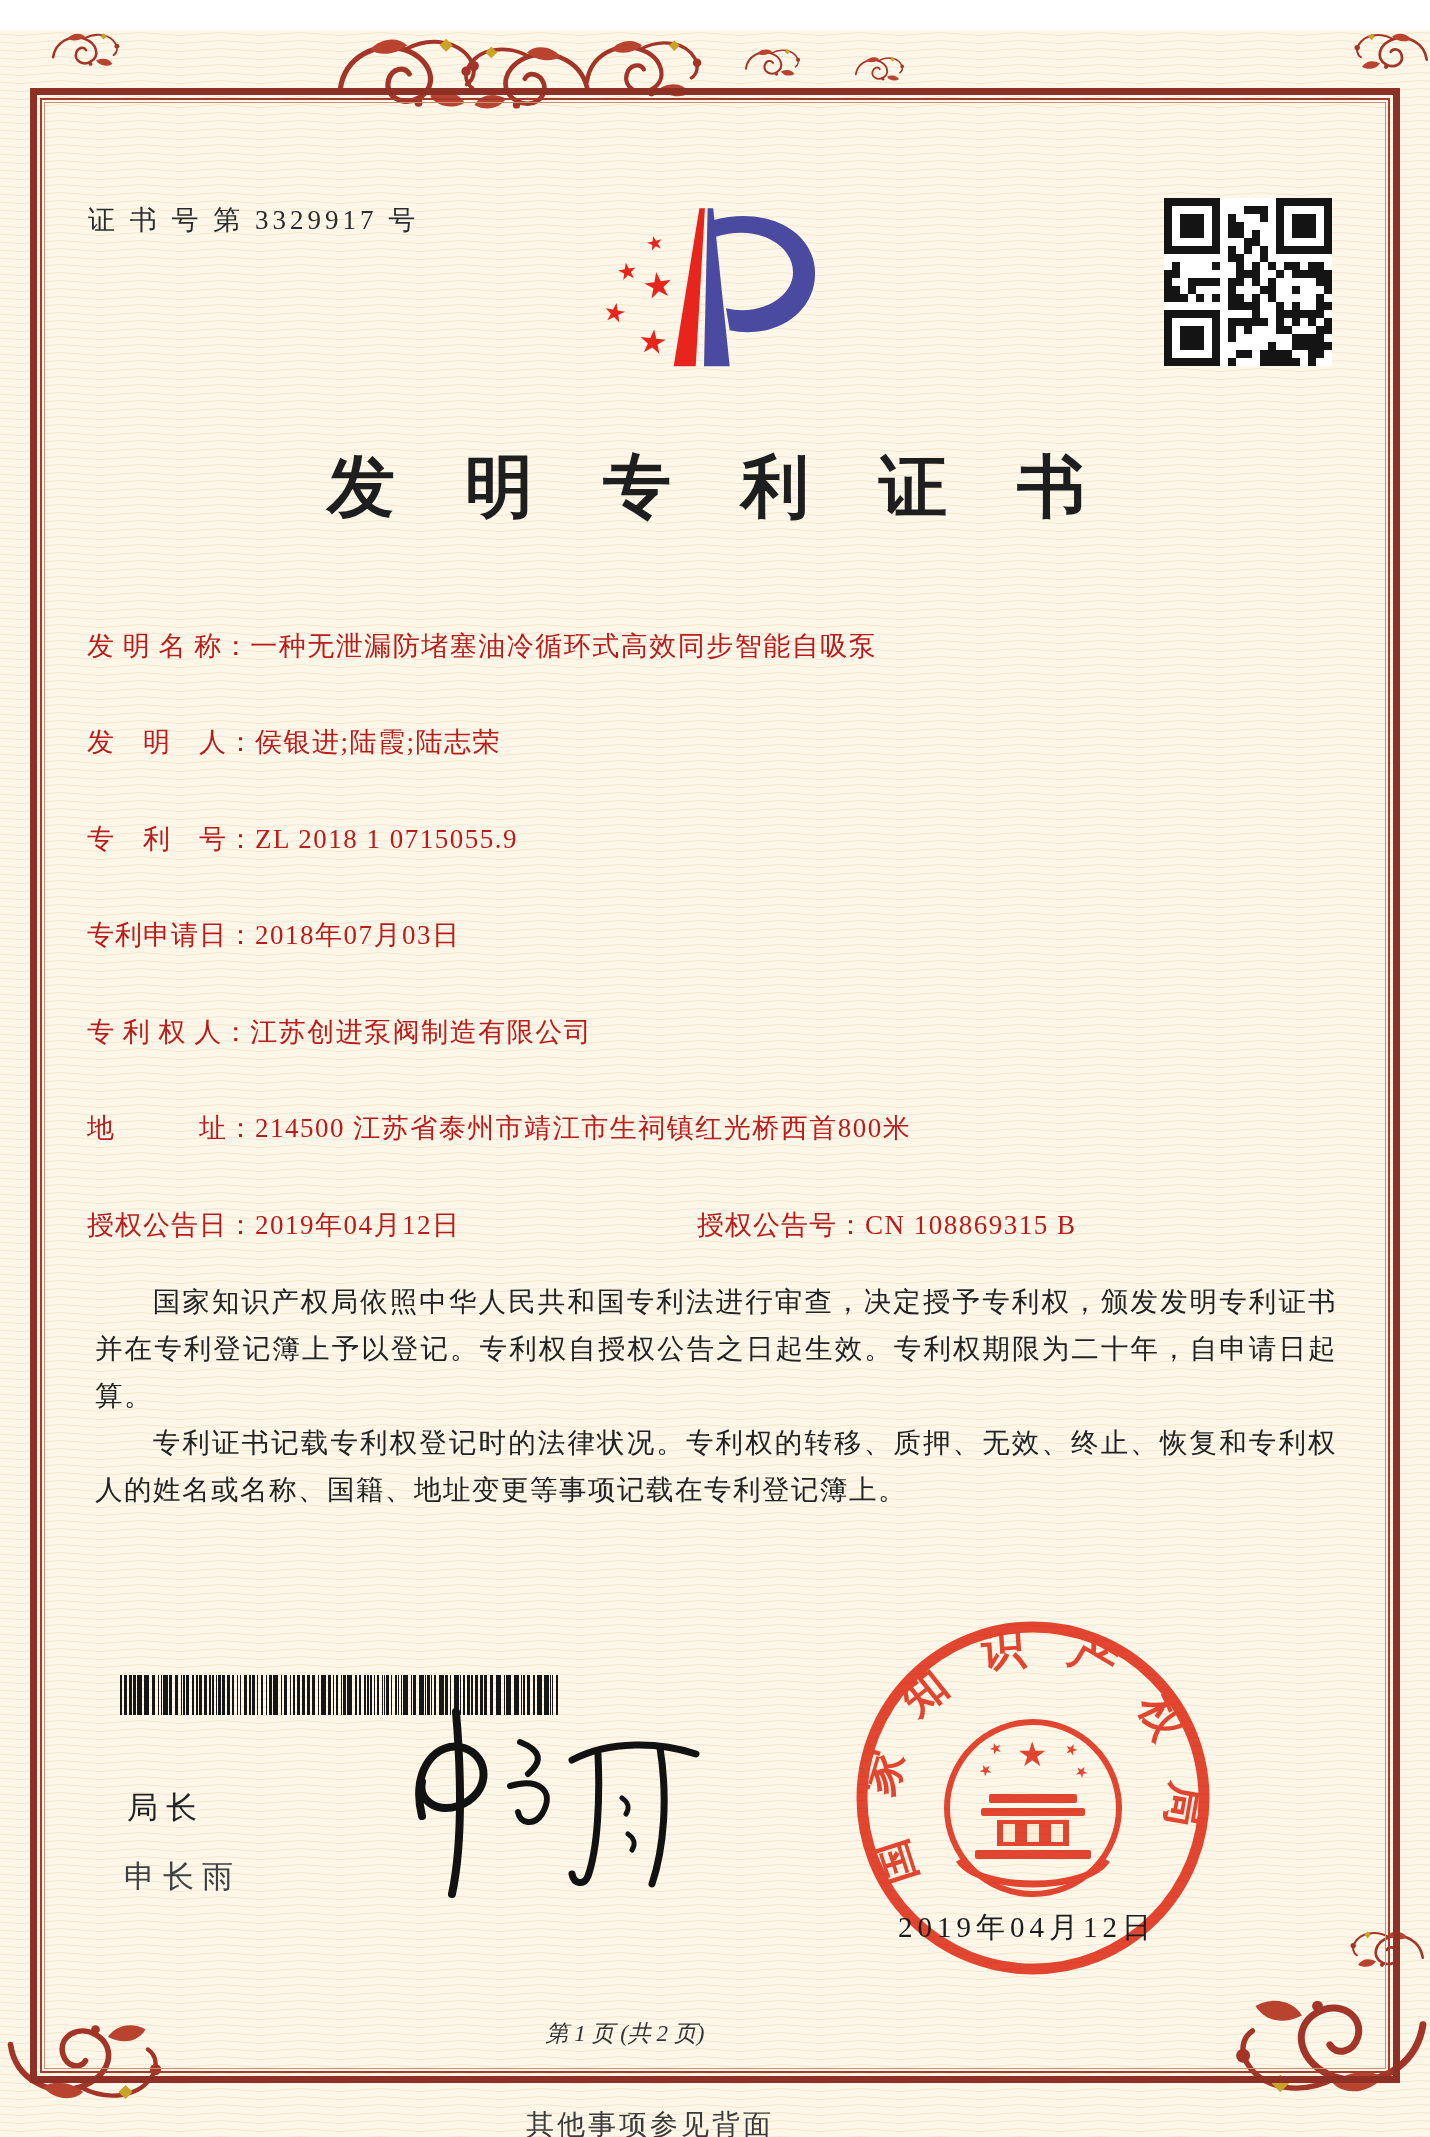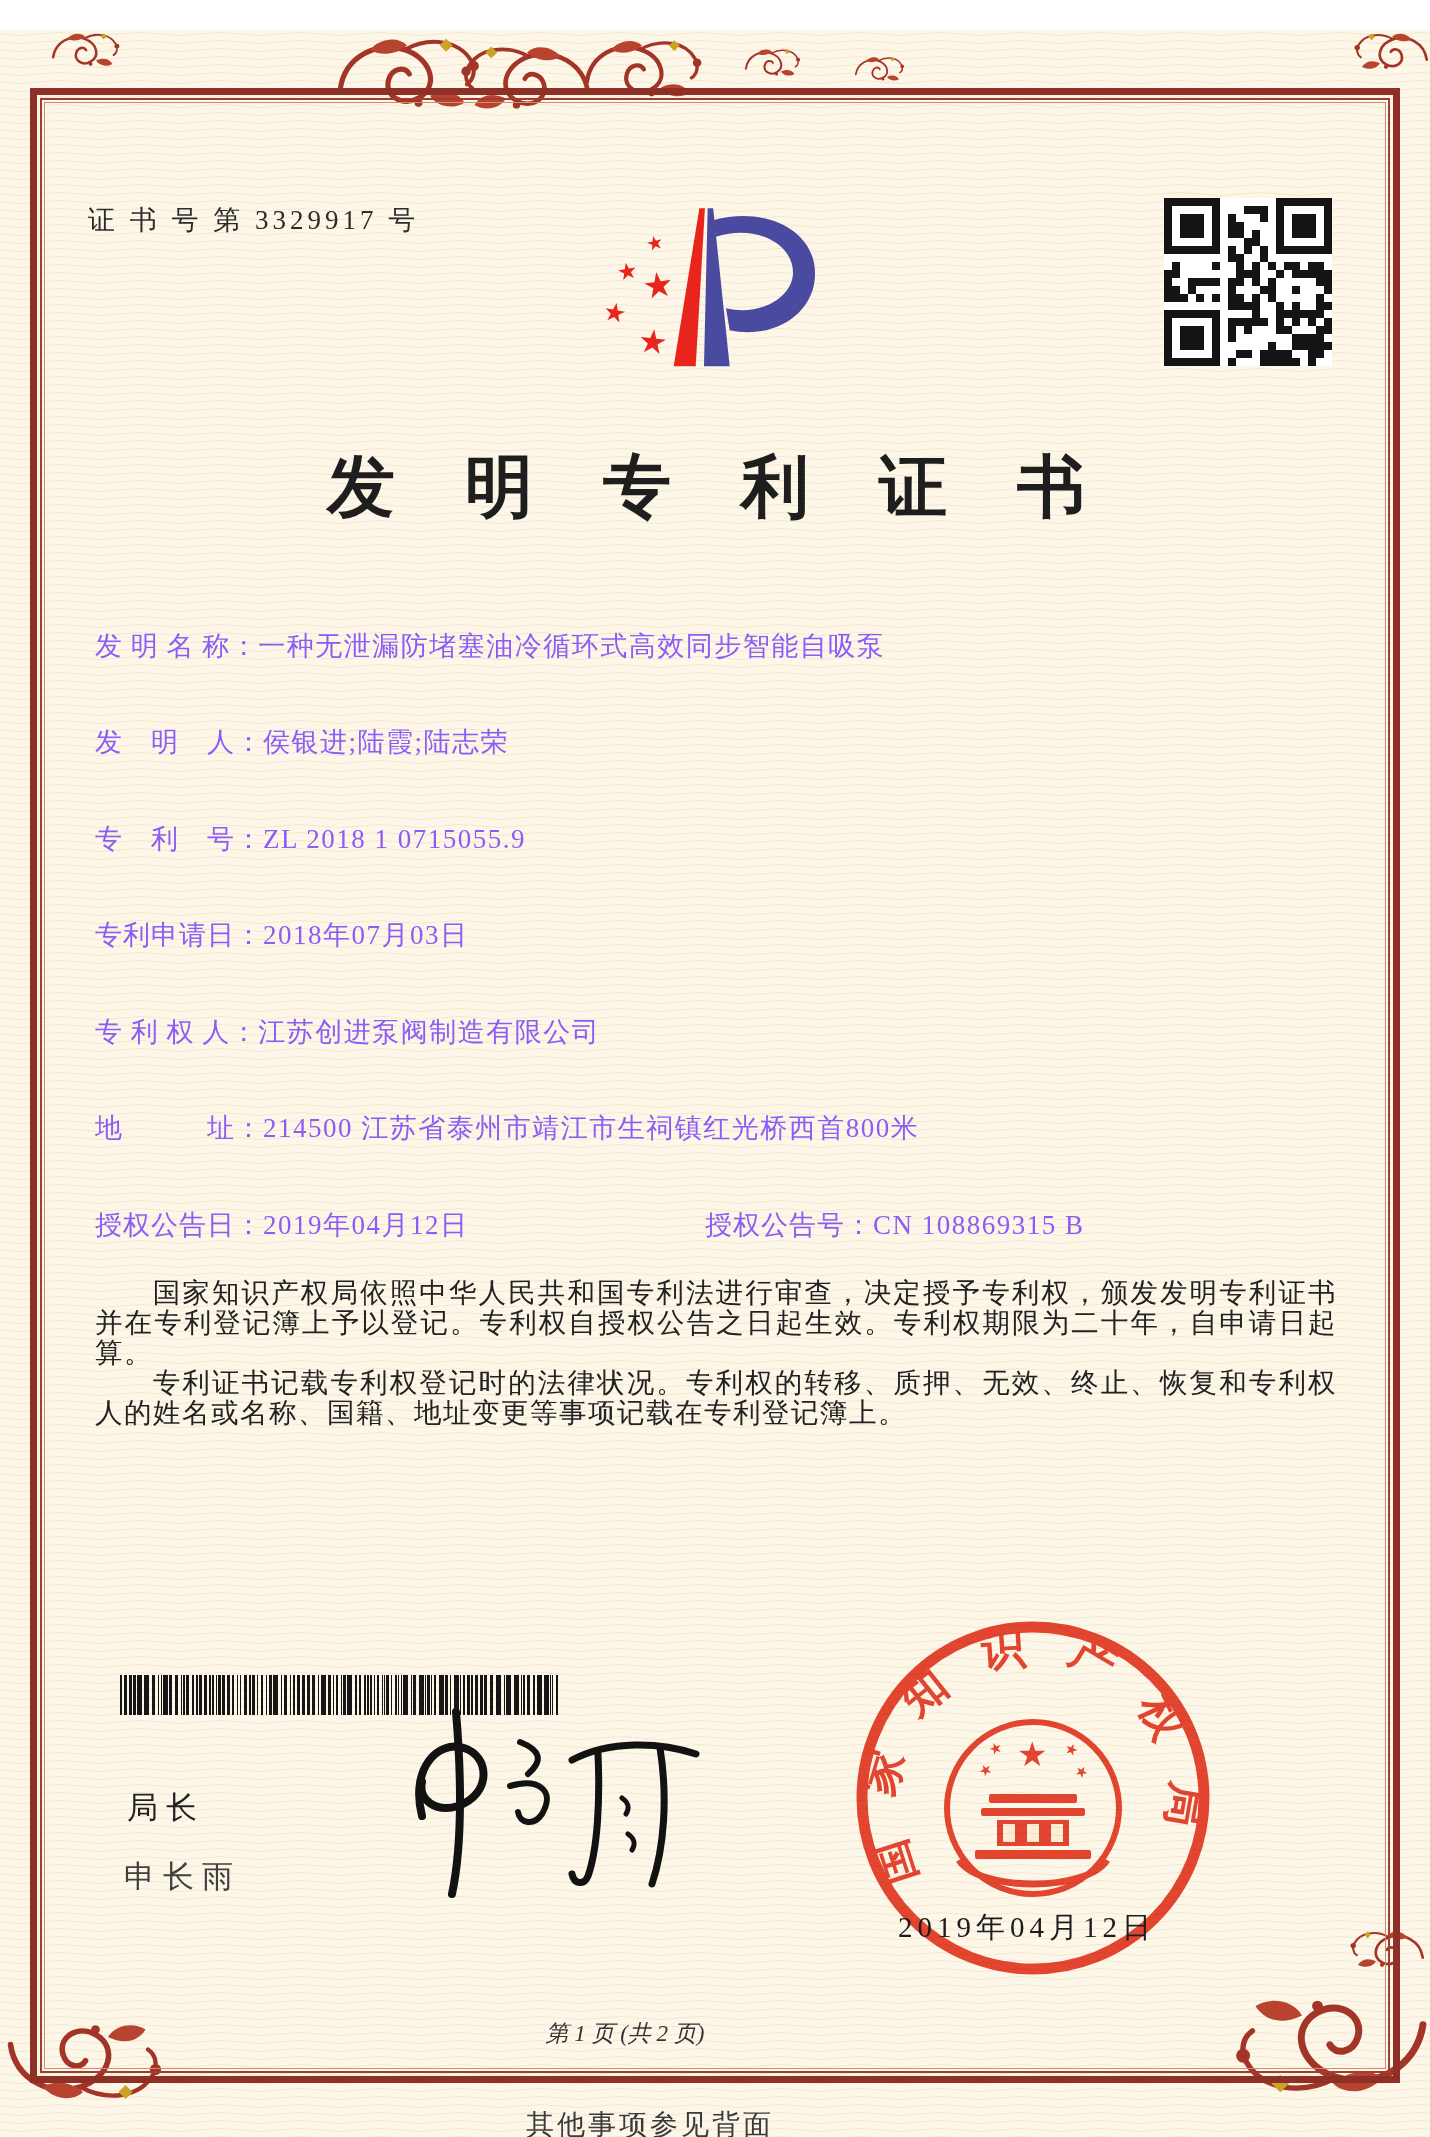--- a/index.html
+++ b/index.html
@@ -6,25 +6,25 @@
   body{width:1430px;height:2137px;font-family:"Liberation Serif","DejaVu Serif",serif;}
   .page{position:relative;width:1430px;height:2137px;background:#fdf7ea;overflow:hidden;margin-top:30px;}
   #waves{position:absolute;left:0;top:0;z-index:0;}
   #ornaments{position:absolute;left:0;top:0;z-index:1;pointer-events:none;}
   .frame{position:absolute;left:30px;top:58px;width:1356px;height:1981px;border:7px solid #8e3026;z-index:1;}
   .frame-mid{position:absolute;inset:3px;border:2px solid #a23c2e;}
   .frame-inner{position:absolute;inset:2px;border:1px solid #c98f72;}
   .abs{position:absolute;z-index:2;}
   .cert-no{left:88px;top:172px;font-size:27px;letter-spacing:4px;color:#2b2b2b;}
   .title{left:0;top:412px;width:1430px;text-align:center;font-size:68px;font-weight:bold;color:#1e1e1e;letter-spacing:70px;padding-left:52px;box-sizing:border-box;}
-  .frow{left:95px;font-size:27px;color:#8b5cf6;white-space:nowrap;}
+  .frow{left:87px;font-size:27px;color:#b91c1c;white-space:nowrap;}
   .frow .flabel{letter-spacing:1px;}
   .frow .fvalue{letter-spacing:1.5px;}
   .grant-no{position:absolute;left:610px;top:0;}
-  .paras{left:95px;top:1248px;width:1242px;font-size:27.5px;line-height:30px;color:#222;text-align:justify;}
+  .paras{left:95px;top:1248px;width:1242px;font-size:27.5px;line-height:47px;color:#222;text-align:justify;}
   .paras p{margin:0;text-indent:2.1em;letter-spacing:1.5px;}
   .sig-title{left:127px;top:1757px;font-size:31px;letter-spacing:8px;color:#222;}
   .sig-name{left:124px;top:1826px;font-size:31px;letter-spacing:8px;color:#404040;}
   #signature{left:360px;top:1668px;}
   #barcode{left:120px;top:1645px;}
   #qr{left:1164px;top:168px;}
   #logo{left:600px;top:170px;}
   #seal{left:843px;top:1578px;mix-blend-mode:multiply;opacity:.93;}
   .seal-date{left:898px;top:1878px;font-size:29px;letter-spacing:5px;color:#1c1c1c;z-index:4;}
   .page-footer{left:450px;top:1988px;width:350px;text-align:center;font-size:23px;color:#333;z-index:3;font-style:italic;}

